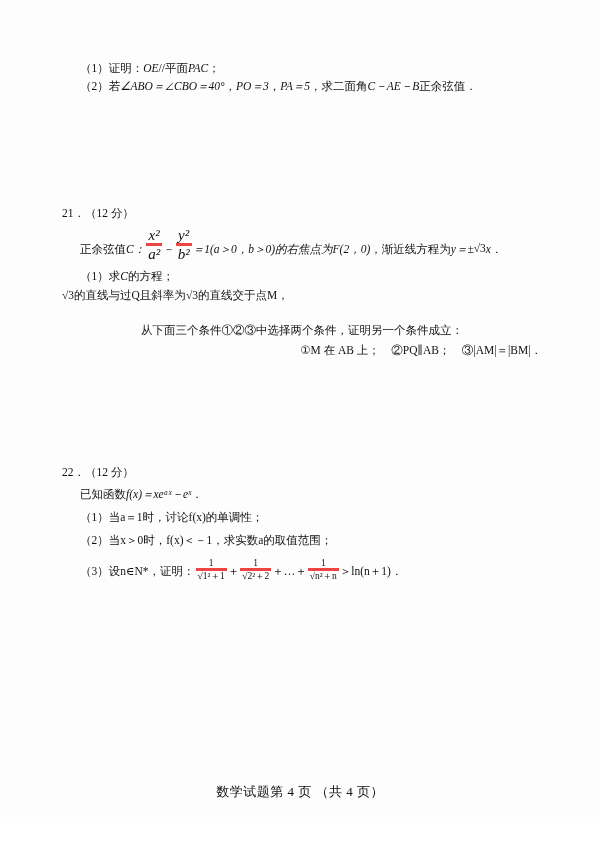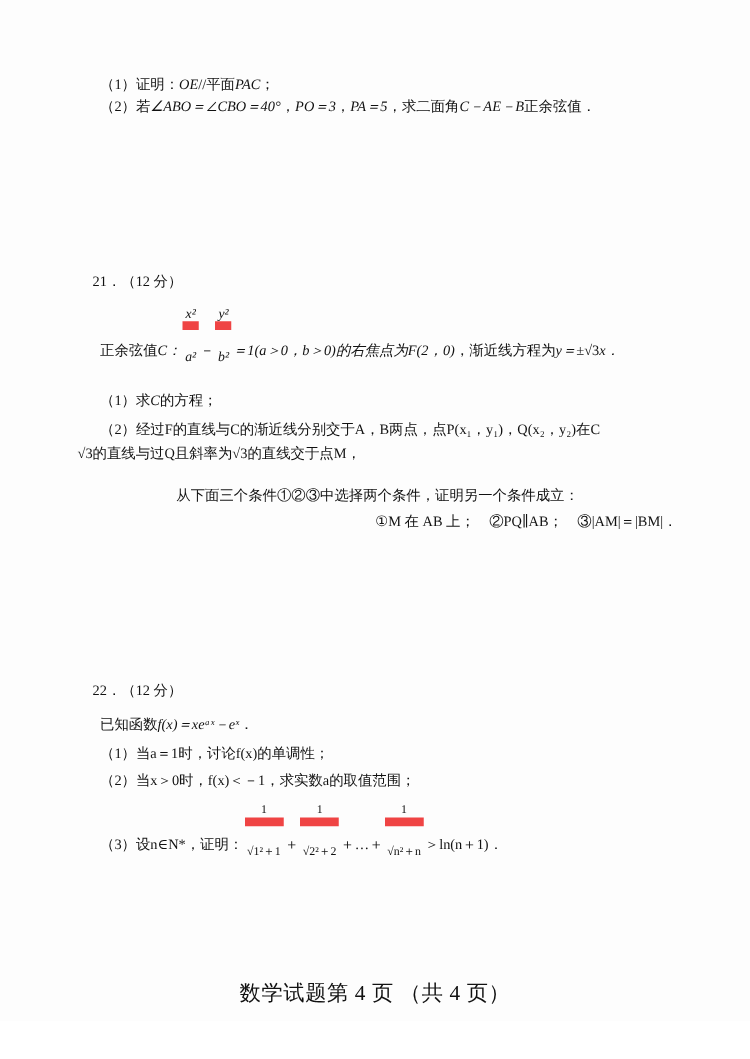--- a/index.html
+++ b/index.html
@@ -35,47 +35,47 @@
   }
   .wrapline {
     font-size: 11.5px;
     line-height: 1.62;
     margin: 0;
     white-space: normal;
   }
   .indent2 { padding-left: 18px; }
   .qhead {
     font-size: 11.5px;
-    margin: 12px;
+    margin: 0;
   }
   i, .it { font-style: italic; font-family: "Liberation Serif", serif; }
   .spacer-a { height: 110px; }
   .spacer-c { height: 75px; }
 
   
   .frac {
     display: inline-block;
     vertical-align: -0.48em;
     text-align: center;
-    font-size: 11px;
+    font-size: 15px;
     line-height: 1.12;
     margin: 0 1px;
   }
   .frac .num { display: block; padding: 0 2px; }
-  .frac .den { display: block; border-top: 7px solid #ef4444; padding: 16px 2px; }
+  .frac .den { display: block; border-top: 3px solid #ef4444; padding: 0 2px; }
   .frac.small { font-size: 9.5px; }
   .radwrap { display: inline-flex; align-items: flex-start; }
 
   .footer {
     position: absolute;
     left: 0;
     top: 783px;
     width: 600px;
     text-align: center;
-    font-size: 17px;
+    font-size: 13px;
     letter-spacing: 0.5px;
   }
 </style>
 </head>
 <body>
 
 <div class="page">
   <div class="content">
 
     <div style="padding-top:60px;">
@@ -98,23 +98,20 @@
         <span>正余弦值</span><i>C：</i><span class="frac"><span class="num"><i>x²</i></span><span class="den"><i>a²</i></span></span><span>－</span><span class="frac"><span class="num"><i>y²</i></span><span class="den"><i>b²</i></span></span><i>＝1(a＞0，b＞0)的右焦点为</i><i>F(2，0)</i><span>，渐近线方程为</span><i>y＝±</i><span class="radwrap">
             <span class="sign">√</span>
             <span class="body">3</span>
           </span><i>x．</i>
       </p>
 
       <p class="line indent2" style="margin-top:5px;">
         <span>（1）求</span><i>C</i><span>的方程；</span>
       </p>
 
-      <p class="wrapline indent2" style="margin-top:4px;">
-        <span>（2）经过F的直线与C的渐近线分别交于A，B两点，点P(x₁，y₁)，Q(x₂，y₂)在C</span>
-      </p>
       <p class="wrapline" style="margin-top:0;">
         <span class="radwrap">
             <span class="sign">√</span>
             <span class="body">3</span>
           </span><span>的直线与过Q且斜率为</span><span class="radwrap">
             <span class="sign">√</span>
             <span class="body">3</span>
           </span><span>的直线交于点M，</span>
       </p>
       <p class="wrapline" style="margin-top:16px;text-align:center;">

